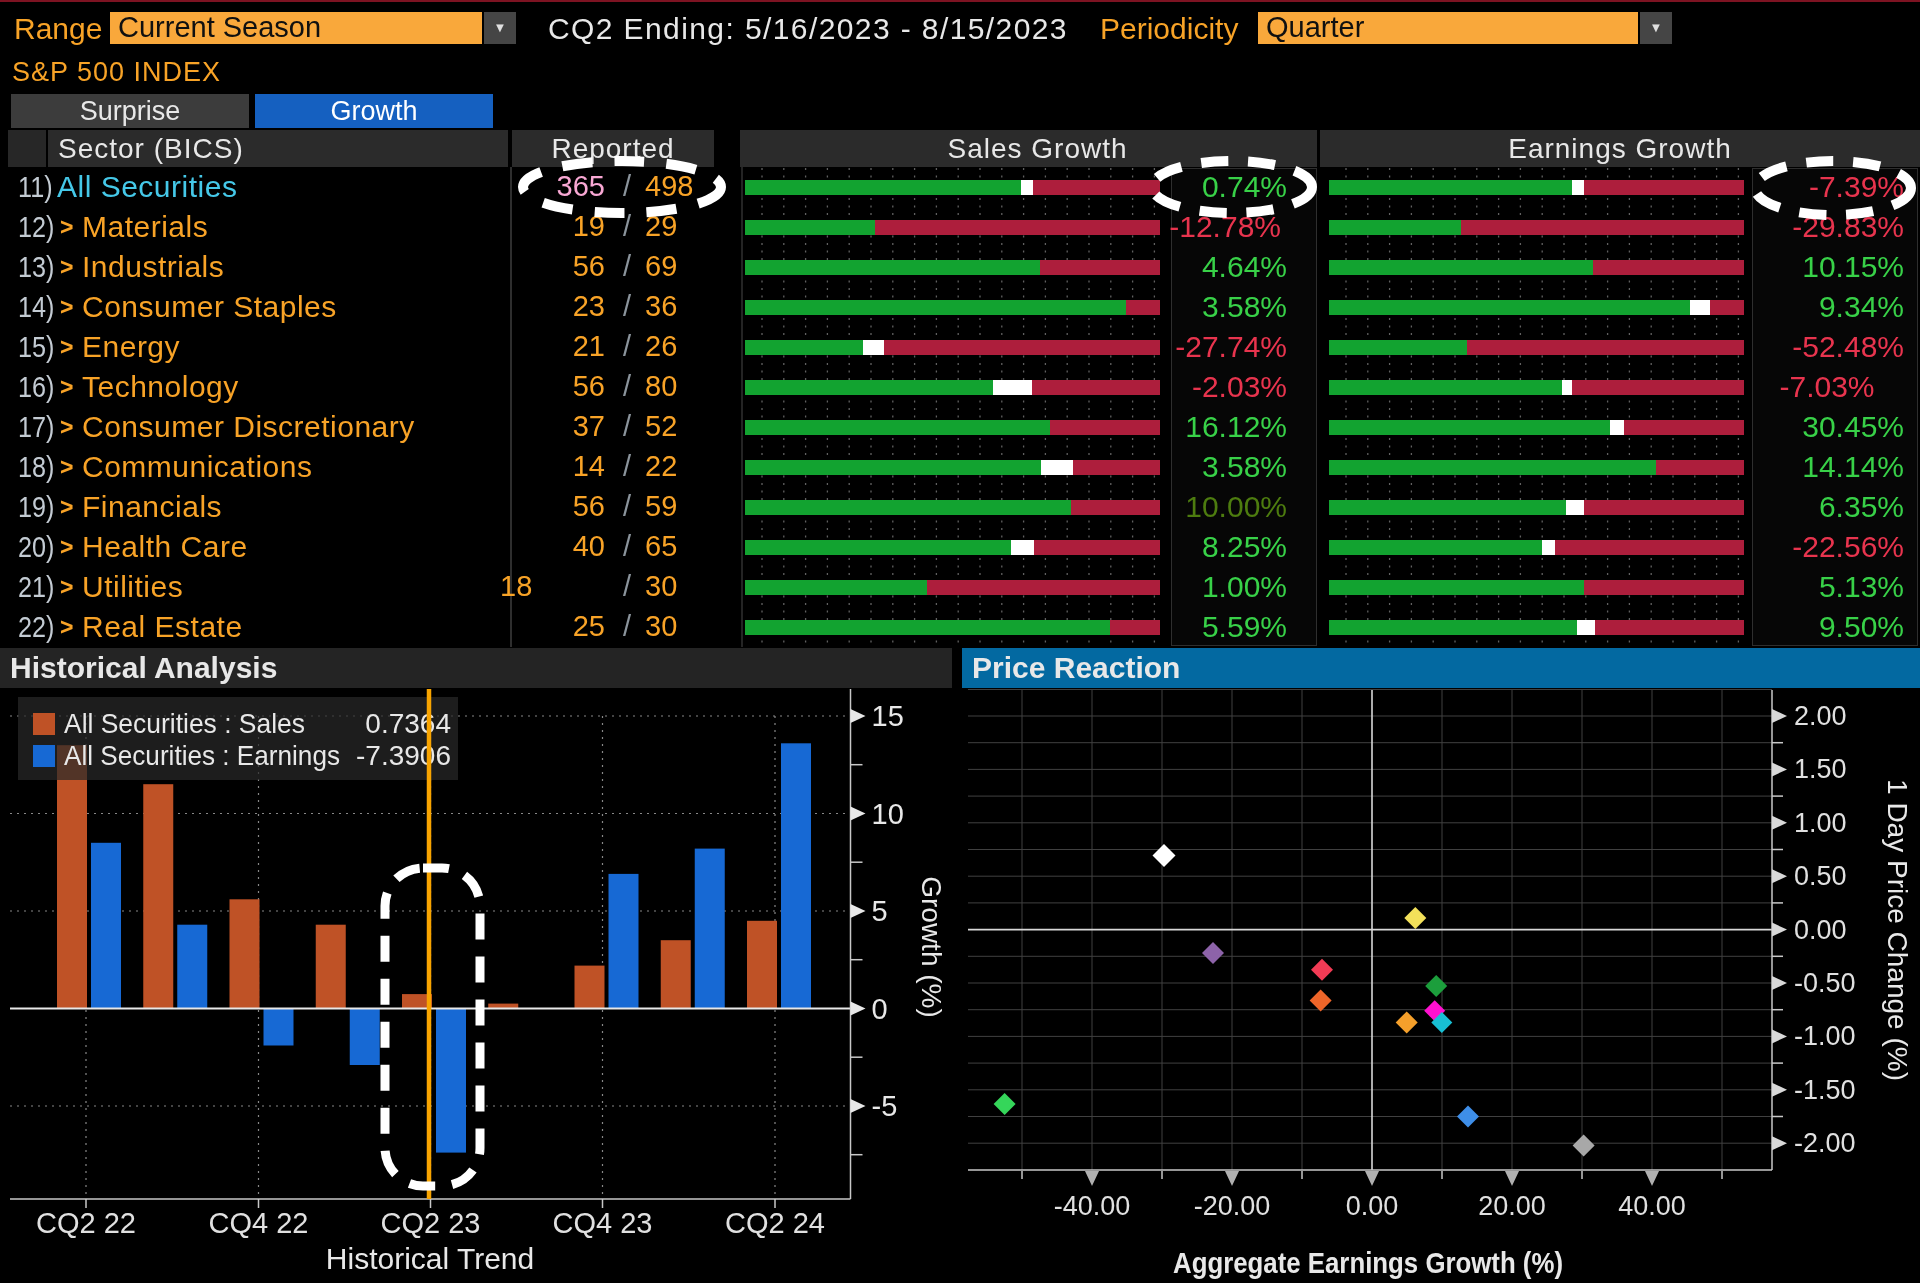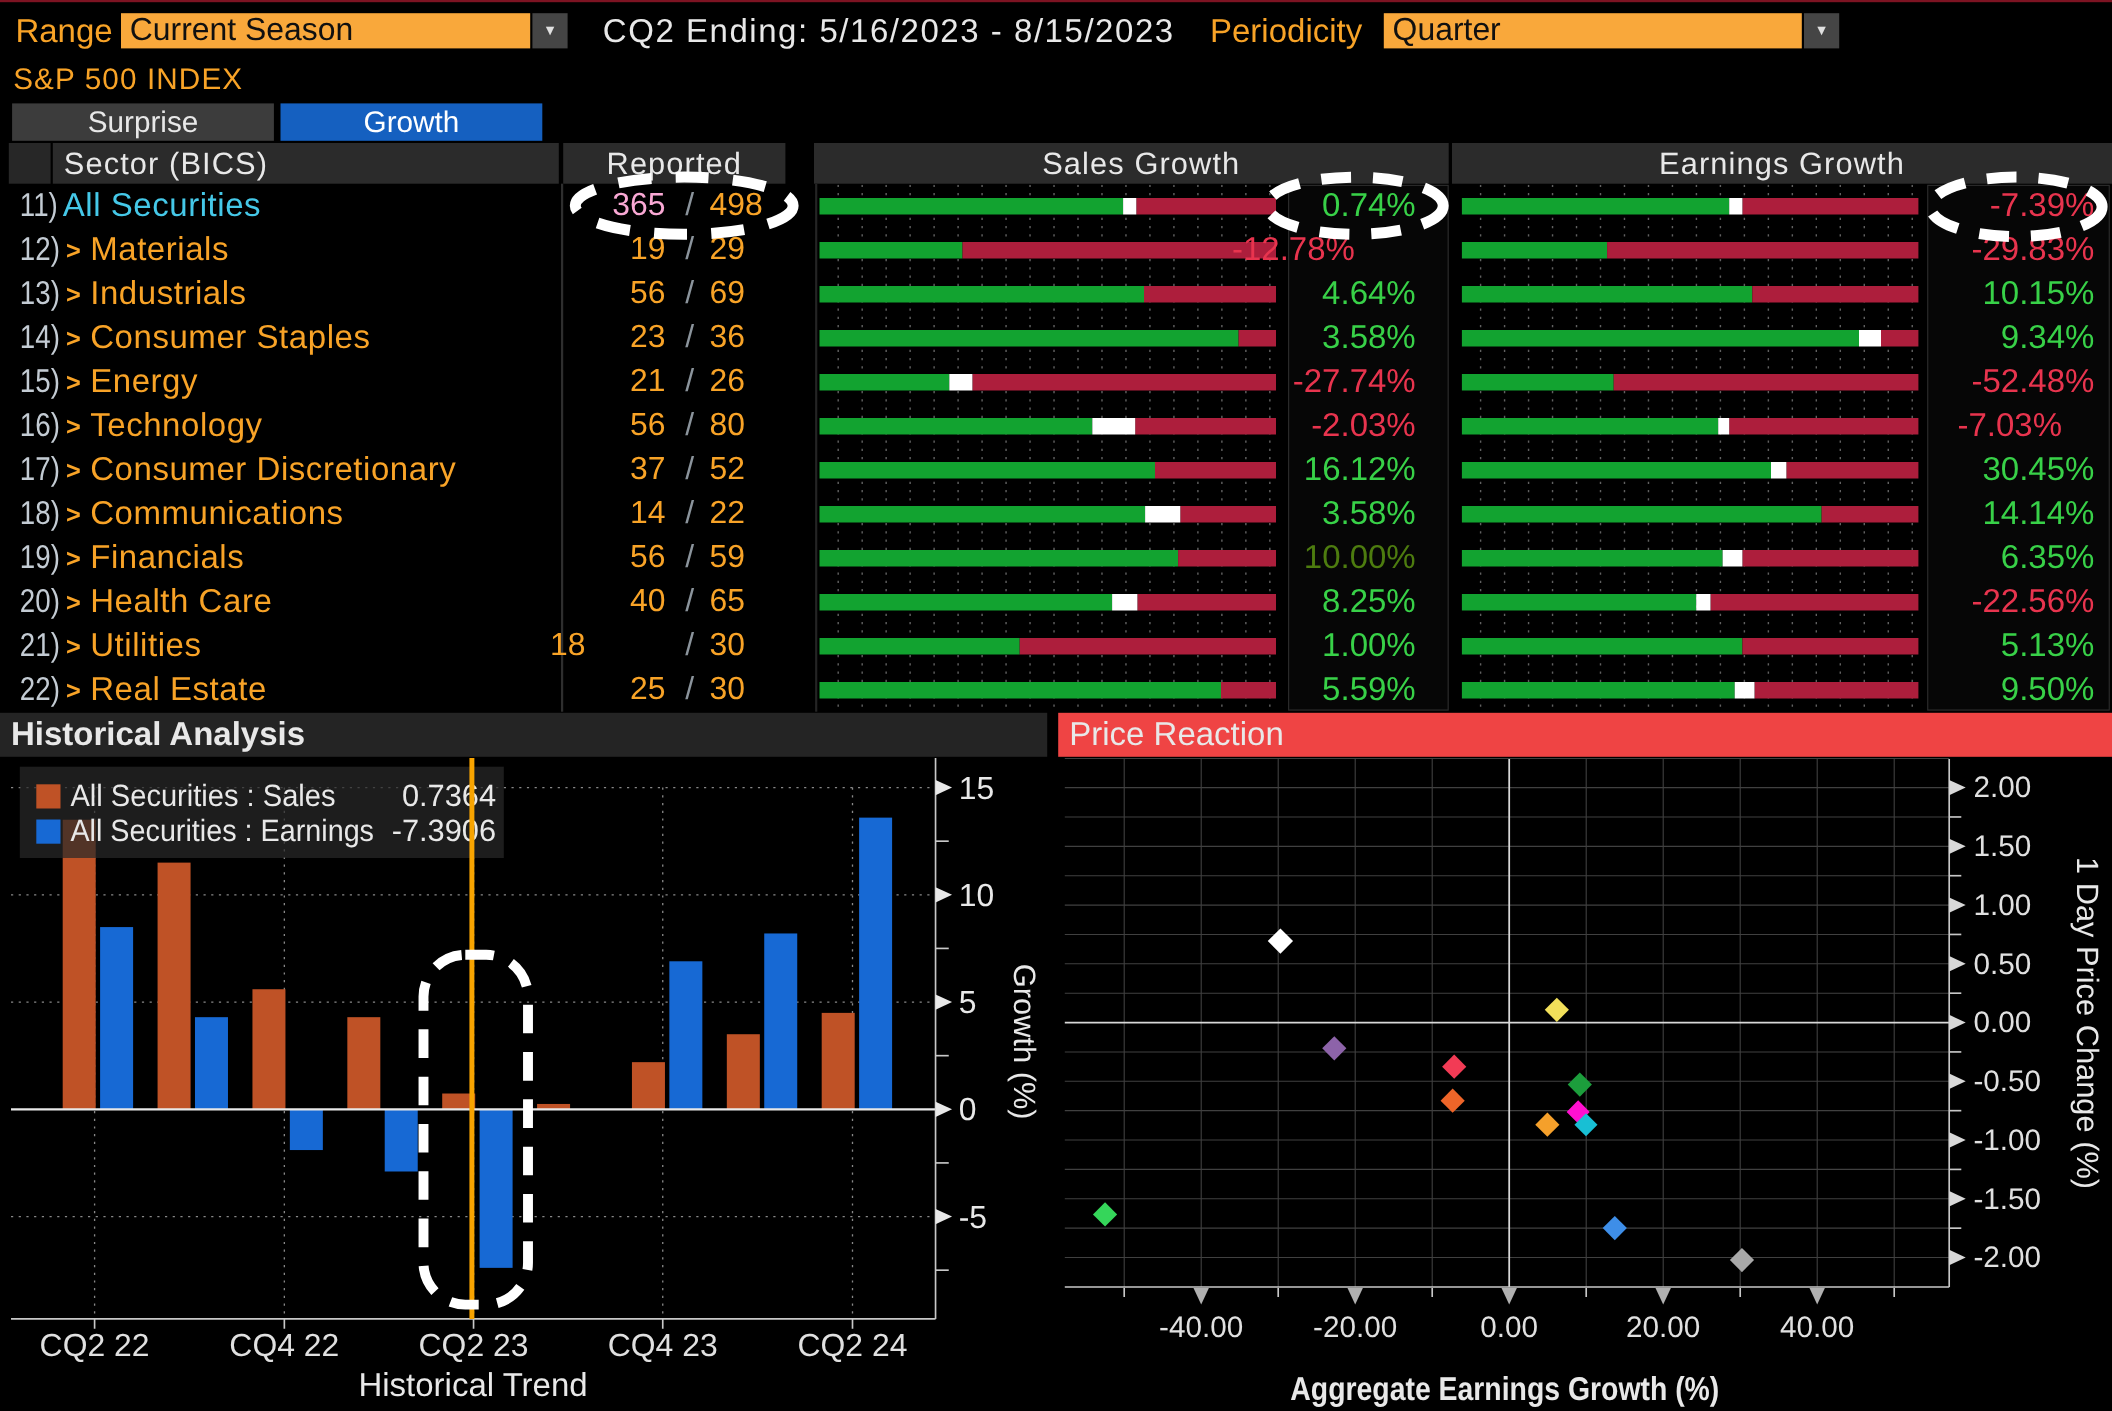--- a/index.html
+++ b/index.html
@@ -87,21 +87,21 @@
 <div class="ab" style="left:1572px;top:180px;width:12px;height:15px;background:#fff"></div>
 <div class="txt" style="left:1750px;top:170px;width:154px;text-align:right;font-size:30px;color:#e8344e">-7.39%</div>
 <div class="txt" style="left:18px;top:210px;font-size:30px;color:#c3cbd3;transform:scaleX(0.84);transform-origin:0 50%">12)</div>
 <div class="txt" style="left:60px;top:214px;font-size:23px;font-weight:bold;color:#f8a327">&gt;</div>
 <div class="txt" style="left:82px;top:210px;font-size:30px;letter-spacing:0.5px;color:#f8a327">Materials</div>
 <div class="txt" style="left:500px;top:210px;width:105px;text-align:right;font-size:29px;color:#f8a327">19</div>
 <div class="txt" style="left:612px;top:210px;width:30px;text-align:center;font-size:29px;color:#8b949c">/</div>
 <div class="txt" style="left:645px;top:210px;font-size:29px;color:#f8a327">29</div>
 <div class="ab" style="left:745px;top:220px;width:130px;height:15px;background:#12a330"></div>
 <div class="ab" style="left:875px;top:220px;width:285px;height:15px;background:#ad1e3c"></div>
-<div class="txt" style="left:1120px;top:210px;width:137px;font-size:30px;color:#e8344e">-12.78%</div>
+<div class="txt" style="left:1144px;top:210px;width:137px;text-align:right;font-size:30px;color:#e8344e">-12.78%</div>
 <div class="ab" style="left:1329px;top:220px;width:132px;height:15px;background:#12a330"></div>
 <div class="ab" style="left:1461px;top:220px;width:283px;height:15px;background:#ad1e3c"></div>
 <div class="txt" style="left:1750px;top:210px;width:154px;text-align:right;font-size:30px;color:#e8344e">-29.83%</div>
 <div class="txt" style="left:18px;top:250px;font-size:30px;color:#c3cbd3;transform:scaleX(0.84);transform-origin:0 50%">13)</div>
 <div class="txt" style="left:60px;top:254px;font-size:23px;font-weight:bold;color:#f8a327">&gt;</div>
 <div class="txt" style="left:82px;top:250px;font-size:30px;letter-spacing:0.5px;color:#f8a327">Industrials</div>
 <div class="txt" style="left:500px;top:250px;width:105px;text-align:right;font-size:29px;color:#f8a327">56</div>
 <div class="txt" style="left:612px;top:250px;width:30px;text-align:center;font-size:29px;color:#8b949c">/</div>
 <div class="txt" style="left:645px;top:250px;font-size:29px;color:#f8a327">69</div>
 <div class="ab" style="left:745px;top:260px;width:295px;height:15px;background:#12a330"></div>
@@ -222,21 +222,21 @@
 <div class="txt" style="left:612px;top:610px;width:30px;text-align:center;font-size:29px;color:#8b949c">/</div>
 <div class="txt" style="left:645px;top:610px;font-size:29px;color:#f8a327">30</div>
 <div class="ab" style="left:745px;top:620px;width:365px;height:15px;background:#12a330"></div>
 <div class="ab" style="left:1110px;top:620px;width:50px;height:15px;background:#ad1e3c"></div>
 <div class="txt" style="left:1150px;top:610px;width:137px;text-align:right;font-size:30px;color:#38d148">5.59%</div>
 <div class="ab" style="left:1329px;top:620px;width:248px;height:15px;background:#12a330"></div>
 <div class="ab" style="left:1595px;top:620px;width:149px;height:15px;background:#ad1e3c"></div>
 <div class="ab" style="left:1577px;top:620px;width:18px;height:15px;background:#fff"></div>
 <div class="txt" style="left:1750px;top:610px;width:154px;text-align:right;font-size:30px;color:#38d148">9.50%</div>
 <div class="ab" style="left:0;top:648px;width:952px;height:40px;background:#242424;color:#e8e8e8;font-size:30px;font-weight:bold;line-height:40px;padding-left:10px">Historical Analysis</div>
-<div class="ab" style="left:962px;top:648px;width:958px;height:40px;background:#ef4444;color:#e8e8e8;font-size:30px;font-weight:normal;line-height:40px;padding-left:10px">Price Reaction</div>
+<div class="ab" style="left:962px;top:648px;width:958px;height:40px;background:#0369a1;color:#e8e8e8;font-size:30px;font-weight:bold;line-height:40px;padding-left:10px">Price Reaction</div>
 <svg class="ab" style="left:0;top:688px" width="955" height="595">
     <g stroke="#888" stroke-width="1.2" stroke-dasharray="2 5">
       <line x1="10" y1="28" x2="850.5" y2="28"></line>
       <line x1="10" y1="125.5" x2="850.5" y2="125.5"></line>
       <line x1="10" y1="223" x2="850.5" y2="223"></line>
       <line x1="10" y1="418" x2="850.5" y2="418"></line>
       <line x1="86" y1="28" x2="86" y2="511"></line>
       <line x1="258.5" y1="28" x2="258.5" y2="511"></line>
       <line x1="430.5" y1="28" x2="430.5" y2="511"></line>
       <line x1="602.5" y1="28" x2="602.5" y2="511"></line>

